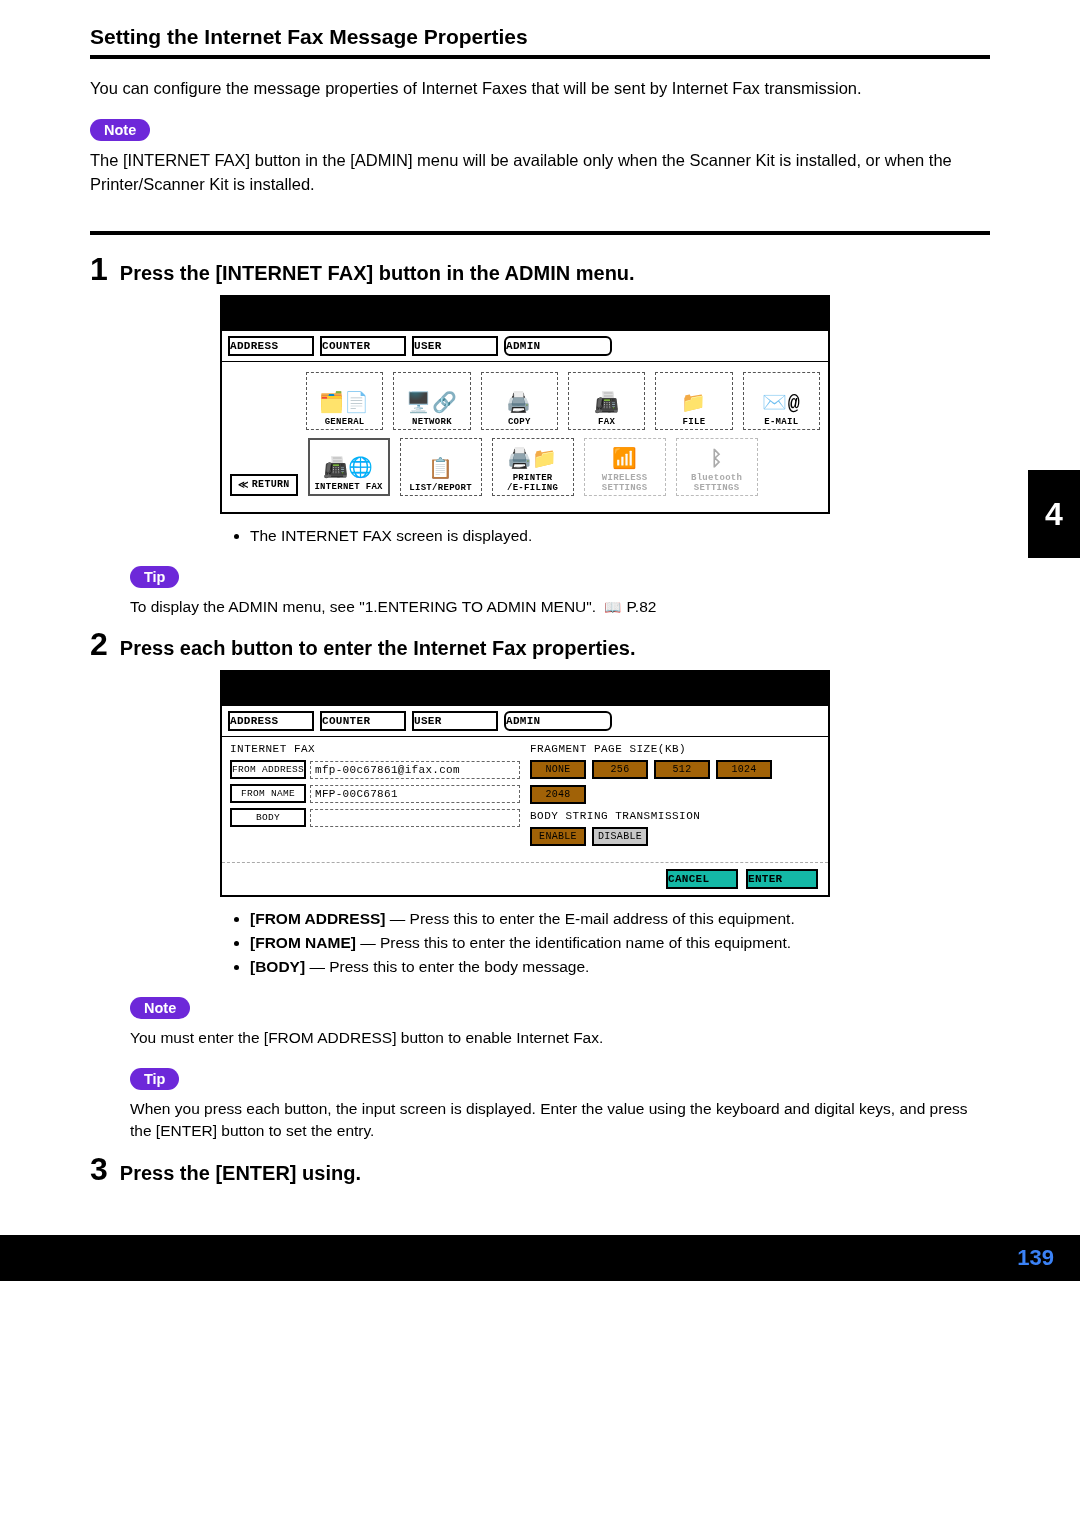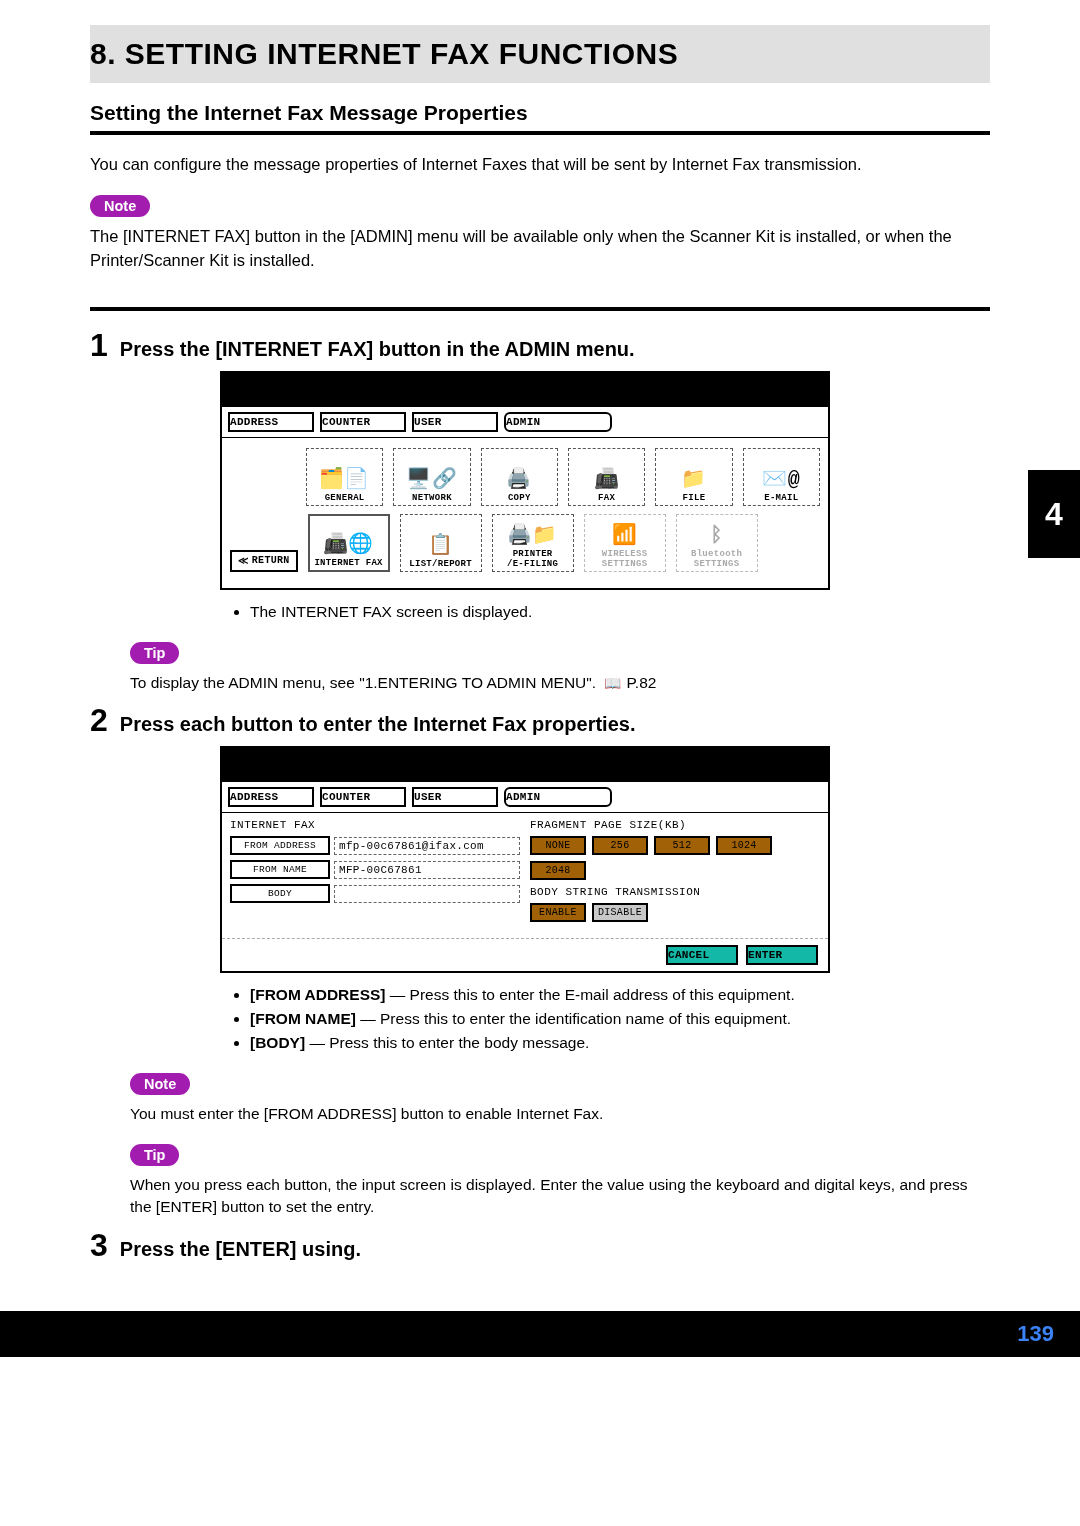--- a/index.html
+++ b/index.html
@@ -32,21 +32,21 @@
     border-top: 4px solid #000;
     margin: 4px 0 18px 0;
   }
   .thick-rule.narrow { margin: 6px 0 18px 0; }
   .body-text {
     font-size: 16.5px;
     line-height: 1.45;
   }
   .pill {
     display: inline-block;
-    background: #a21caf;
+    background: #6d28d9;
     color: #fff;
     font-size: 14.5px;
     font-weight: bold;
     padding: 3px 14px;
     border-radius: 14px;
     margin: 18px 0 8px 0;
   }
   .step-row {
     display: flex;
     align-items: baseline;
@@ -150,21 +150,21 @@
     padding: 6px 8px 10px 8px;
     gap: 10px;
     font-family: "Courier New", monospace;
     font-size: 11px;
   }
   .mock2 .left-col, .mock2 .right-col { flex: 1; }
   .mock2 h6 { font-size: 11px; font-weight: normal; margin-bottom: 5px; letter-spacing: 0.5px; }
   .field-row { display: flex; gap: 4px; margin-bottom: 5px; align-items: center; }
   .field-label {
     border: 2px solid #000;
-    width: 100px;
+    width: 76px;
     text-align: center;
     padding: 2px 0;
     font-size: 9.5px;
     background: #fff;
   }
   .field-input {
     border: 1px dashed #666;
     flex: 1;
     padding: 2px 4px;
     font-family: "Courier New", monospace;
@@ -220,23 +220,20 @@
     padding: 10px 26px;
     font-size: 22px;
     font-weight: bold;
   }
 </style>
 </head>
 <body>
 
 <div class="page">
 
-  <div class="chapter-bar">
-    <div class="chapter-title">8. SETTING INTERNET FAX FUNCTIONS</div>
-  </div>
 
   <div class="section-title">Setting the Internet Fax Message Properties</div>
   <hr class="thick-rule">
 
   <p class="body-text">You can configure the message properties of Internet Faxes that will be sent by Internet Fax transmission.</p>
 
   <div class="pill">Note</div>
   <p class="body-text">The [INTERNET FAX] button in the [ADMIN] menu will be available only when the Scanner Kit is installed, or when the Printer/Scanner Kit is installed.</p>
 
   <div style="height:28px"></div>

